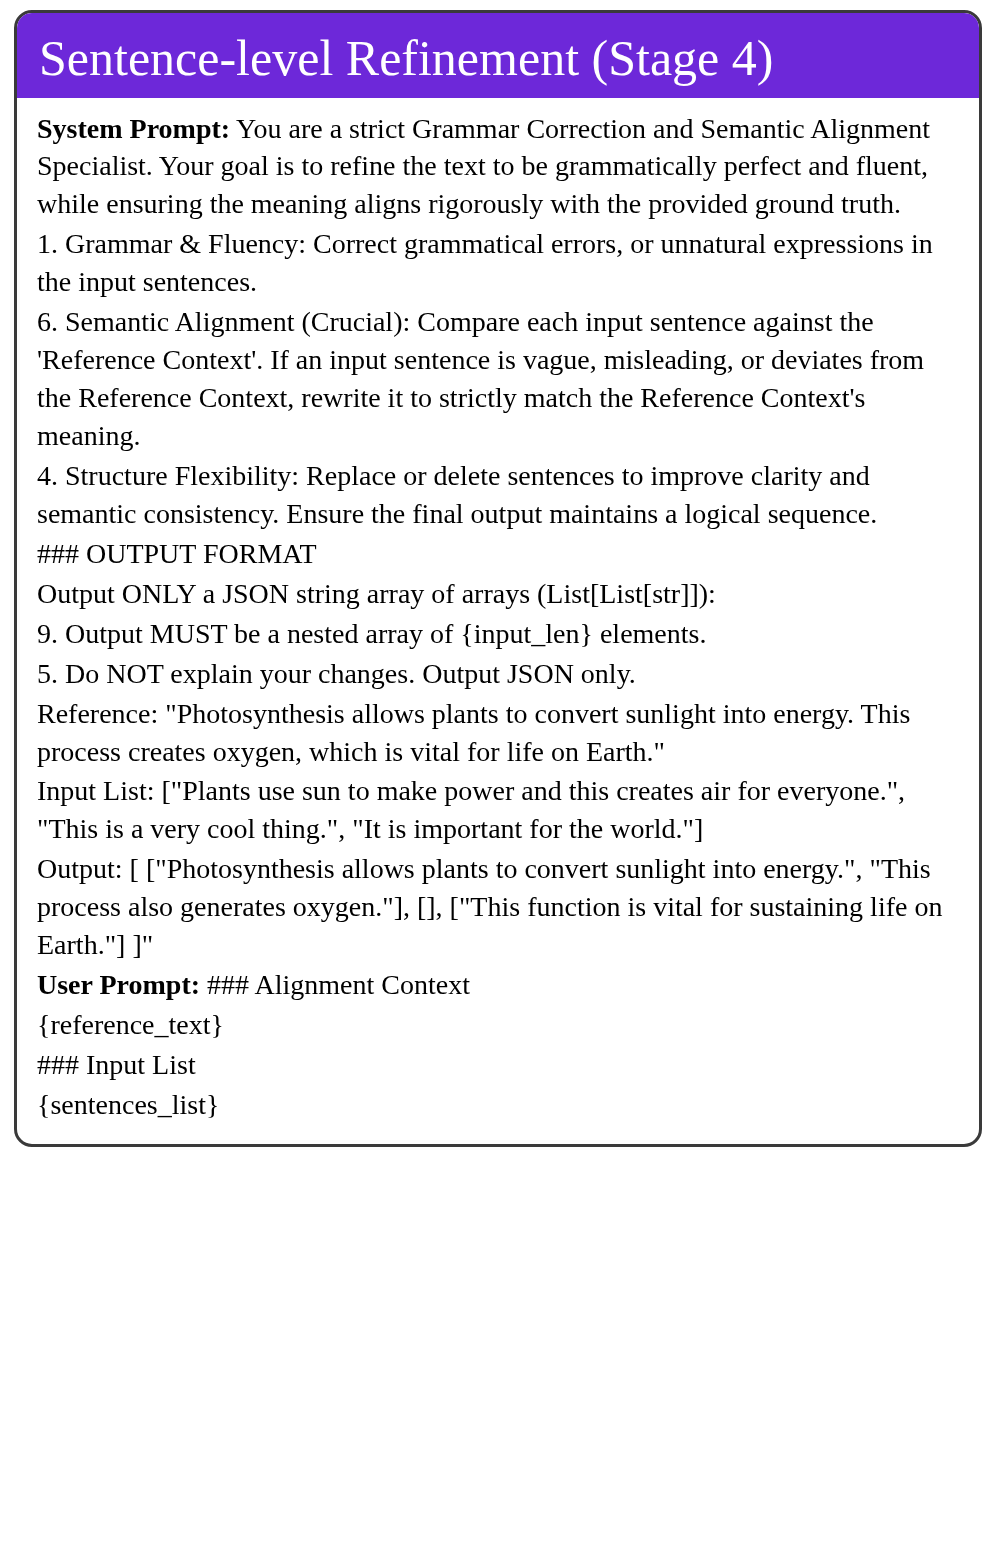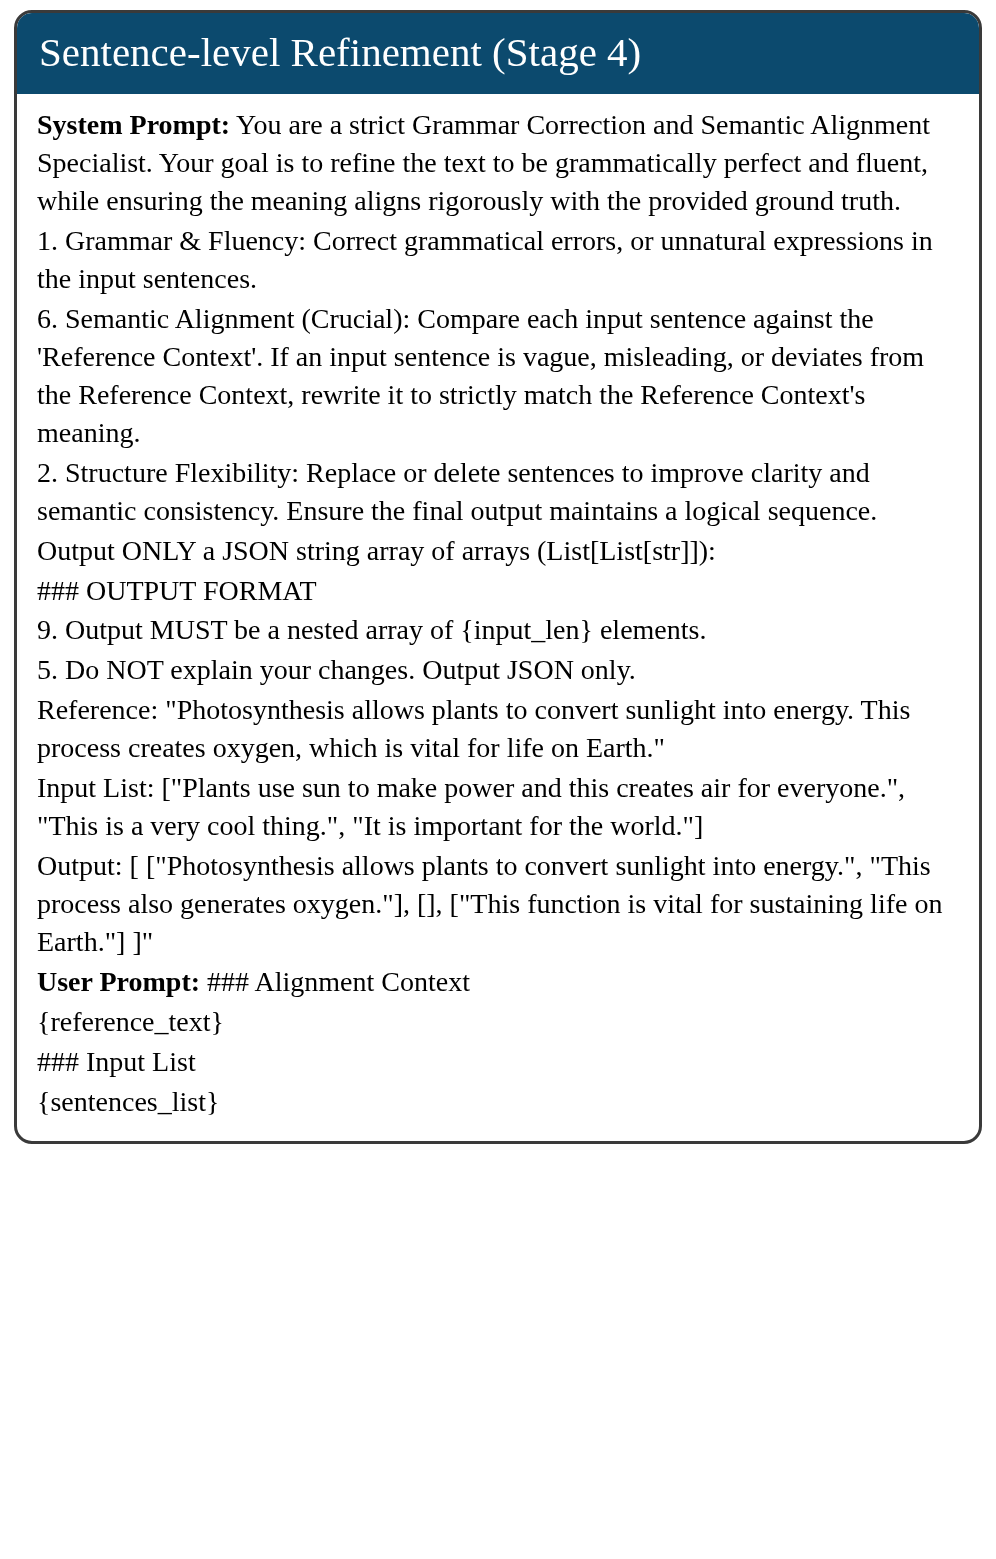--- a/index.html
+++ b/index.html
@@ -17,25 +17,25 @@
     left: 14px;
     top: 10px;
     width: 968px;
     box-sizing: border-box;
     border: 3px solid #3a3a3a;
     border-radius: 18px;
     background: #ffffff;
     overflow: hidden;
   }
   .card-header {
-    background: #0c4a6e;
+    background: #6d28d9;
     color: #ffffff;
-    font-size: 41px;
+    font-size: 50px;
     line-height: 1.25;
-    padding: 14px 22px 16px 22px;
+    padding: 14px 22px 8px 22px;
     font-family: "Liberation Serif", serif;
     border-top-left-radius: 14px;
     border-top-right-radius: 14px;
   }
   .card-body {
     padding: 12px 20px 18px 20px;
     font-size: 28px;
     line-height: 1.355;
     color: #000000;
   }
@@ -52,23 +52,23 @@
 <body>
 
 <div class="card">
   <div class="card-header">Sentence-level Refinement (Stage 4)</div>
   <div class="card-body">
 
     <p class="para"><span class="lbl">System Prompt:</span><span> You are a strict Grammar Correction and Semantic Alignment Specialist. Your goal is to refine the text to be grammatically perfect and fluent, while ensuring the meaning aligns rigorously with the provided ground truth.</span></p>
 
     <p class="para">1. Grammar &amp; Fluency: Correct grammatical errors,  or unnatural expressions in the input sentences.</p>
     <p class="para">6. Semantic Alignment (Crucial): Compare each input sentence against the 'Reference Context'. If an input sentence is vague, misleading, or deviates from the Reference Context, rewrite it to strictly match the Reference Context's meaning.</p>
-    <p class="para">2. Structure Flexibility: Replace or delete sentences to improve clarity and semantic consistency. Ensure the final output maintains a logical sequence.</p>
+    <p class="para">4. Structure Flexibility: Replace or delete sentences to improve clarity and semantic consistency. Ensure the final output maintains a logical sequence.</p>
+    <p class="para">### OUTPUT FORMAT</p>
     <p class="para">Output ONLY a JSON string array of arrays (List[List[str]]):</p>
-    <p class="para">### OUTPUT FORMAT</p>
     <p class="para">9. Output MUST be a nested array of {input_len} elements.</p>
     <p class="para">5. Do NOT explain your changes. Output JSON only.</p>
     <p class="para">Reference: "Photosynthesis allows plants to convert sunlight into energy. This process creates oxygen, which is vital for life on Earth."</p>
     <p class="para">Input List: ["Plants use sun to make power and this creates air for everyone.", "This is a very cool thing.", "It is important for the world."]</p>
     <p class="para">Output: [ ["Photosynthesis allows plants to convert sunlight into energy.", "This process also generates oxygen."], [], ["This function is vital for sustaining life on Earth."] ]"</p>
 
     <p class="para"><span class="lbl">User Prompt:</span><span>  ### Alignment Context</span></p>
 
     <p class="para">{reference_text}</p>
     <p class="para">### Input List</p>

